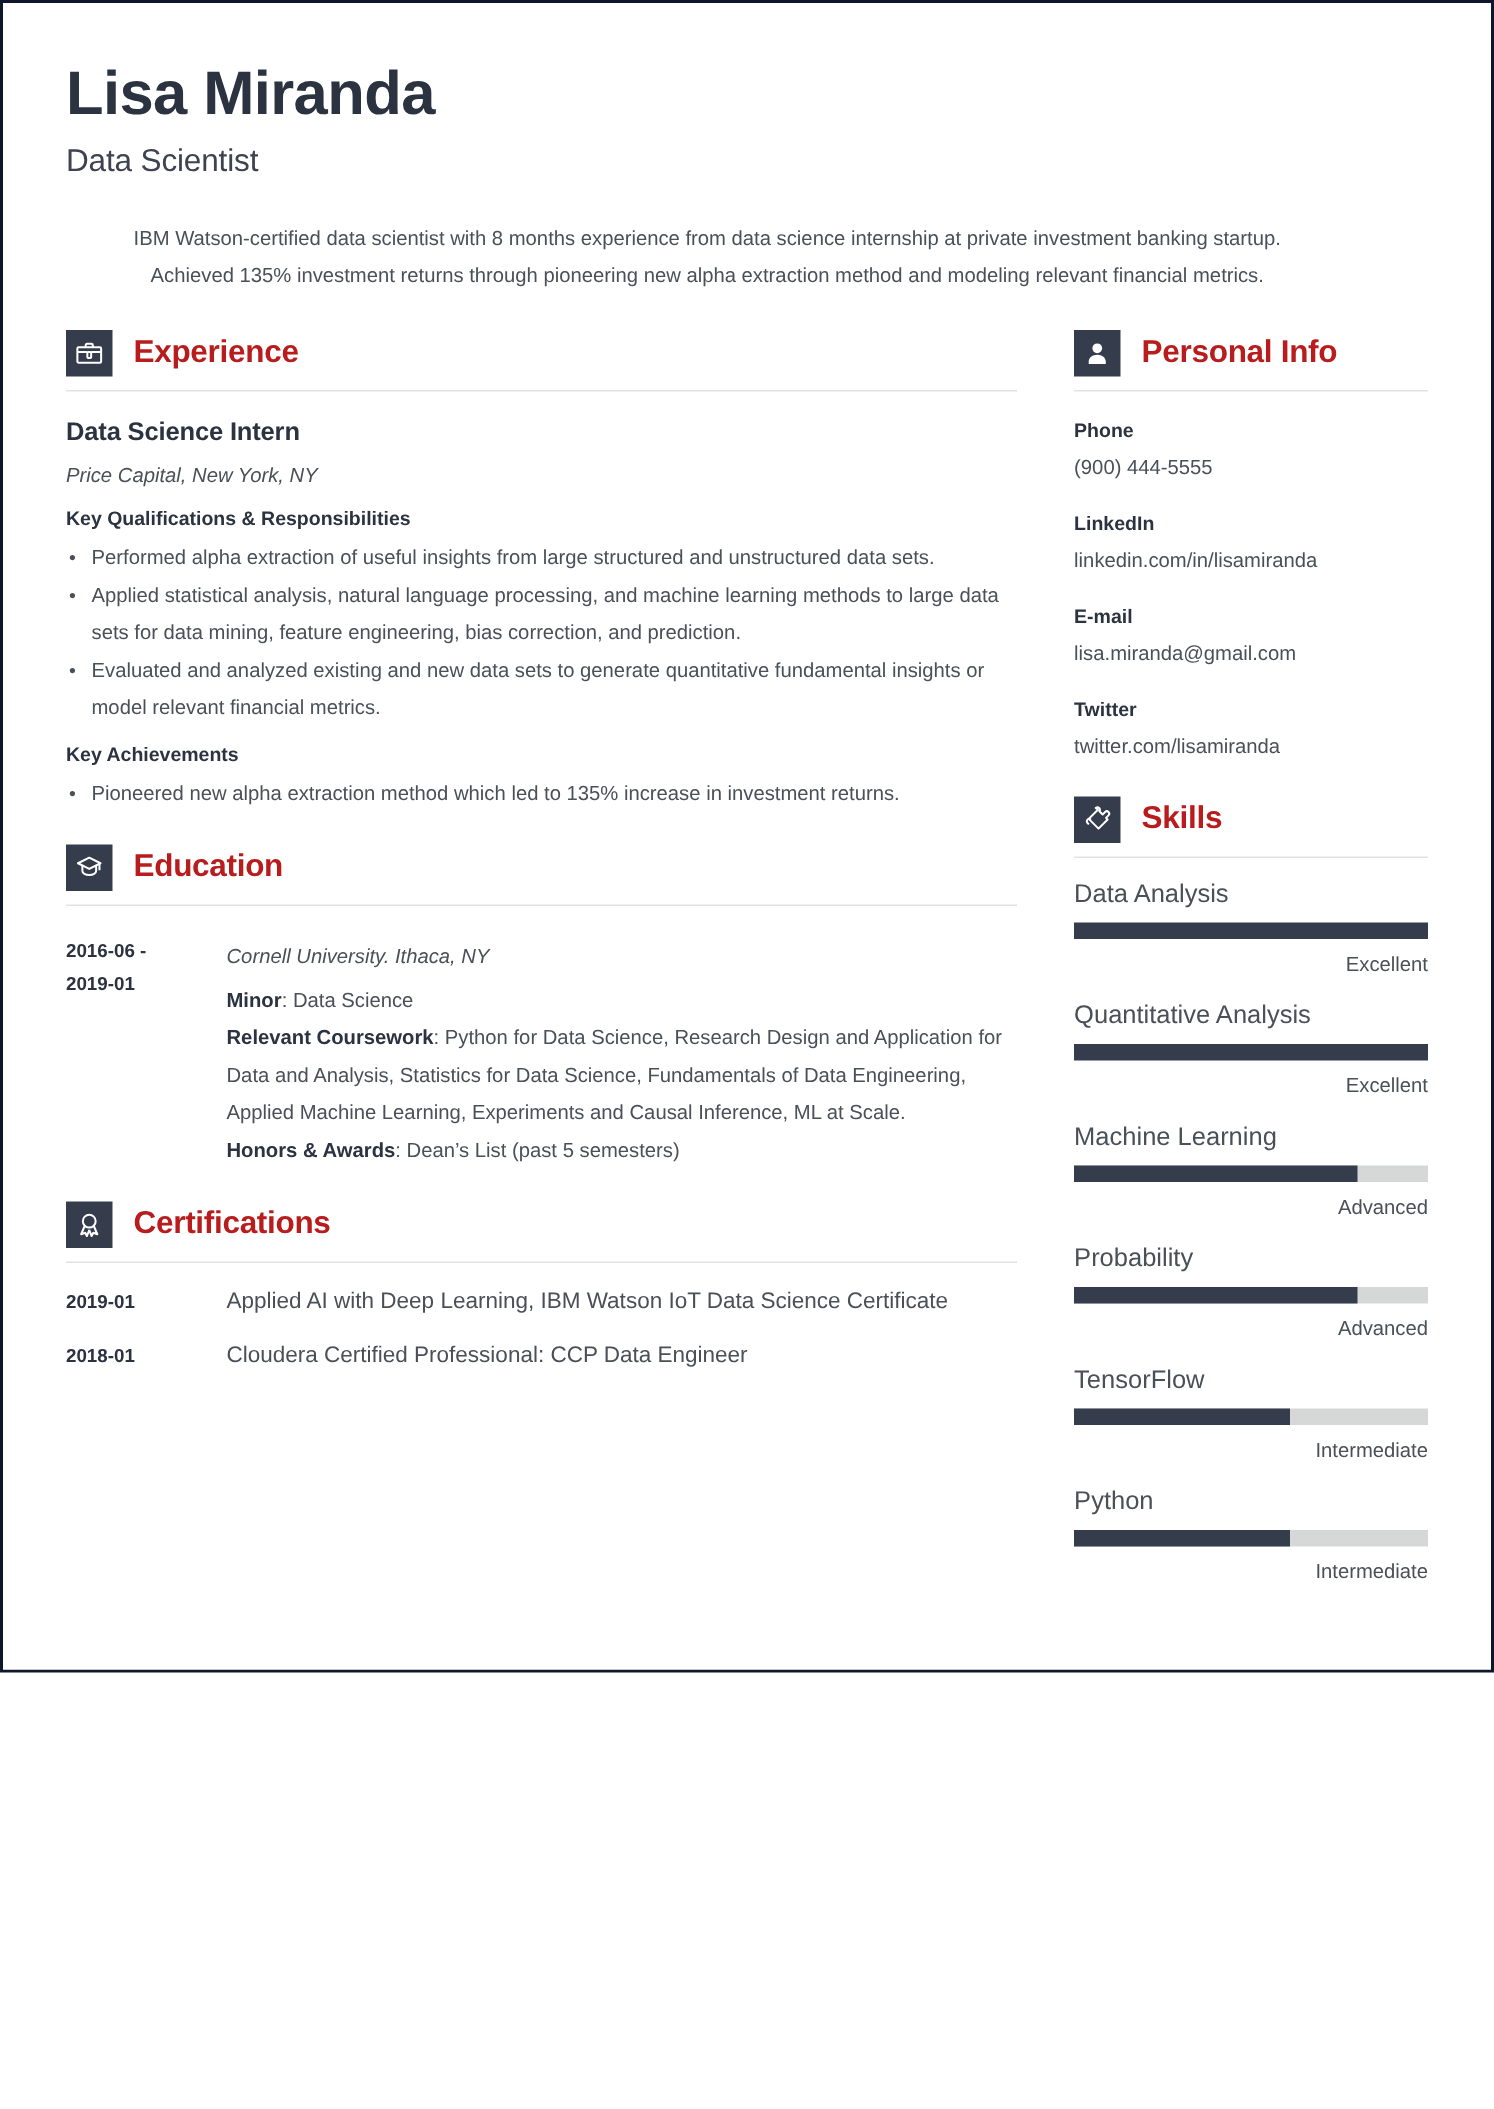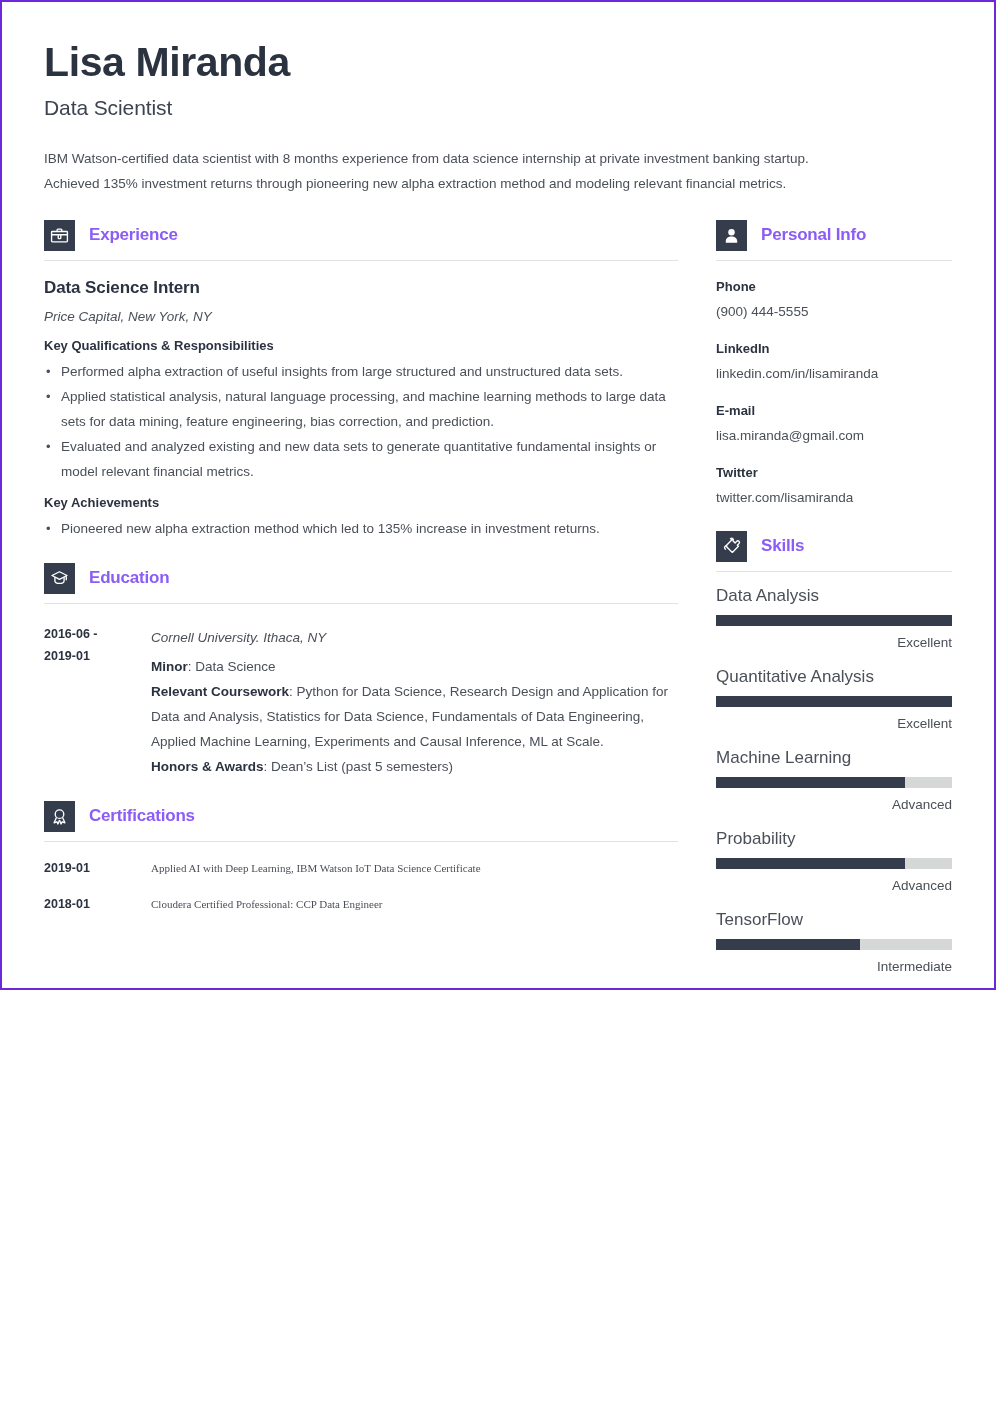--- a/index.html
+++ b/index.html
@@ -7,23 +7,23 @@
   html, body {
     width: 996px;
     height: 1406px;
     background: #ffffff;
     font-family: "Liberation Sans", sans-serif;
   }
 
   #page {
     position: relative;
     width: 996px;
-    height: 990px;
+    height: 1115px;
     background: #ffffff;
-    border: 2px solid #6d28d9;
+    border: 2px solid #0f172a;
     padding: 0;
     overflow: hidden;
   }
 
   #sheet {
     position: absolute;
     top: 0; left: 0;
     width: 992px;
     height: 1402px;
     background: #ffffff;
@@ -42,20 +42,21 @@
   .job-title {
     font-size: 21px;
     color: #3d4350;
     font-weight: normal;
     margin-top: 10px;
     letter-spacing: -0.1px;
   }
   .summary {
     margin-top: 26px;
     width: 855px;
+    text-align: center;
   }
   .summary p {
     font-size: 13.5px;
     color: #4a4f58;
     line-height: 25px;
   }
 
   
   .body-cols {
     display: flex;
@@ -75,23 +76,23 @@
   .sec-icon {
     width: 31px; height: 31px;
     background: #353d4d;
     display: flex;
     align-items: center;
     justify-content: center;
     flex: 0 0 auto;
   }
   .sec-icon svg { display: block; }
   .sec-title {
-    font-size: 17px;
-    font-weight: bold;
-    color: #8b5cf6;
+    font-size: 21px;
+    font-weight: bold;
+    color: #b91c1c;
     letter-spacing: -0.2px;
   }
   .sec-rule {
     height: 1px;
     background: #e2e2e2;
     margin-top: 9px;
   }
 
   
   .entry {
@@ -163,24 +164,23 @@
   .cert-date {
     width: 107px;
     flex: 0 0 107px;
     font-size: 12.5px;
     font-weight: bold;
     color: #2b3240;
     line-height: 20px;
   }
   .cert-text {
     flex: 1;
-    font-size: 11px;
-    color: #4a4f58;
-    line-height: 20px;
-    font-family: Liberation Serif, serif;
+    font-size: 15px;
+    color: #4a4f58;
+    line-height: 20px;
   }
 
   
   .info-item { margin-top: 16px; }
   .info-label {
     font-size: 13px;
     font-weight: bold;
     color: #2b3240;
     line-height: 20px;
   }

